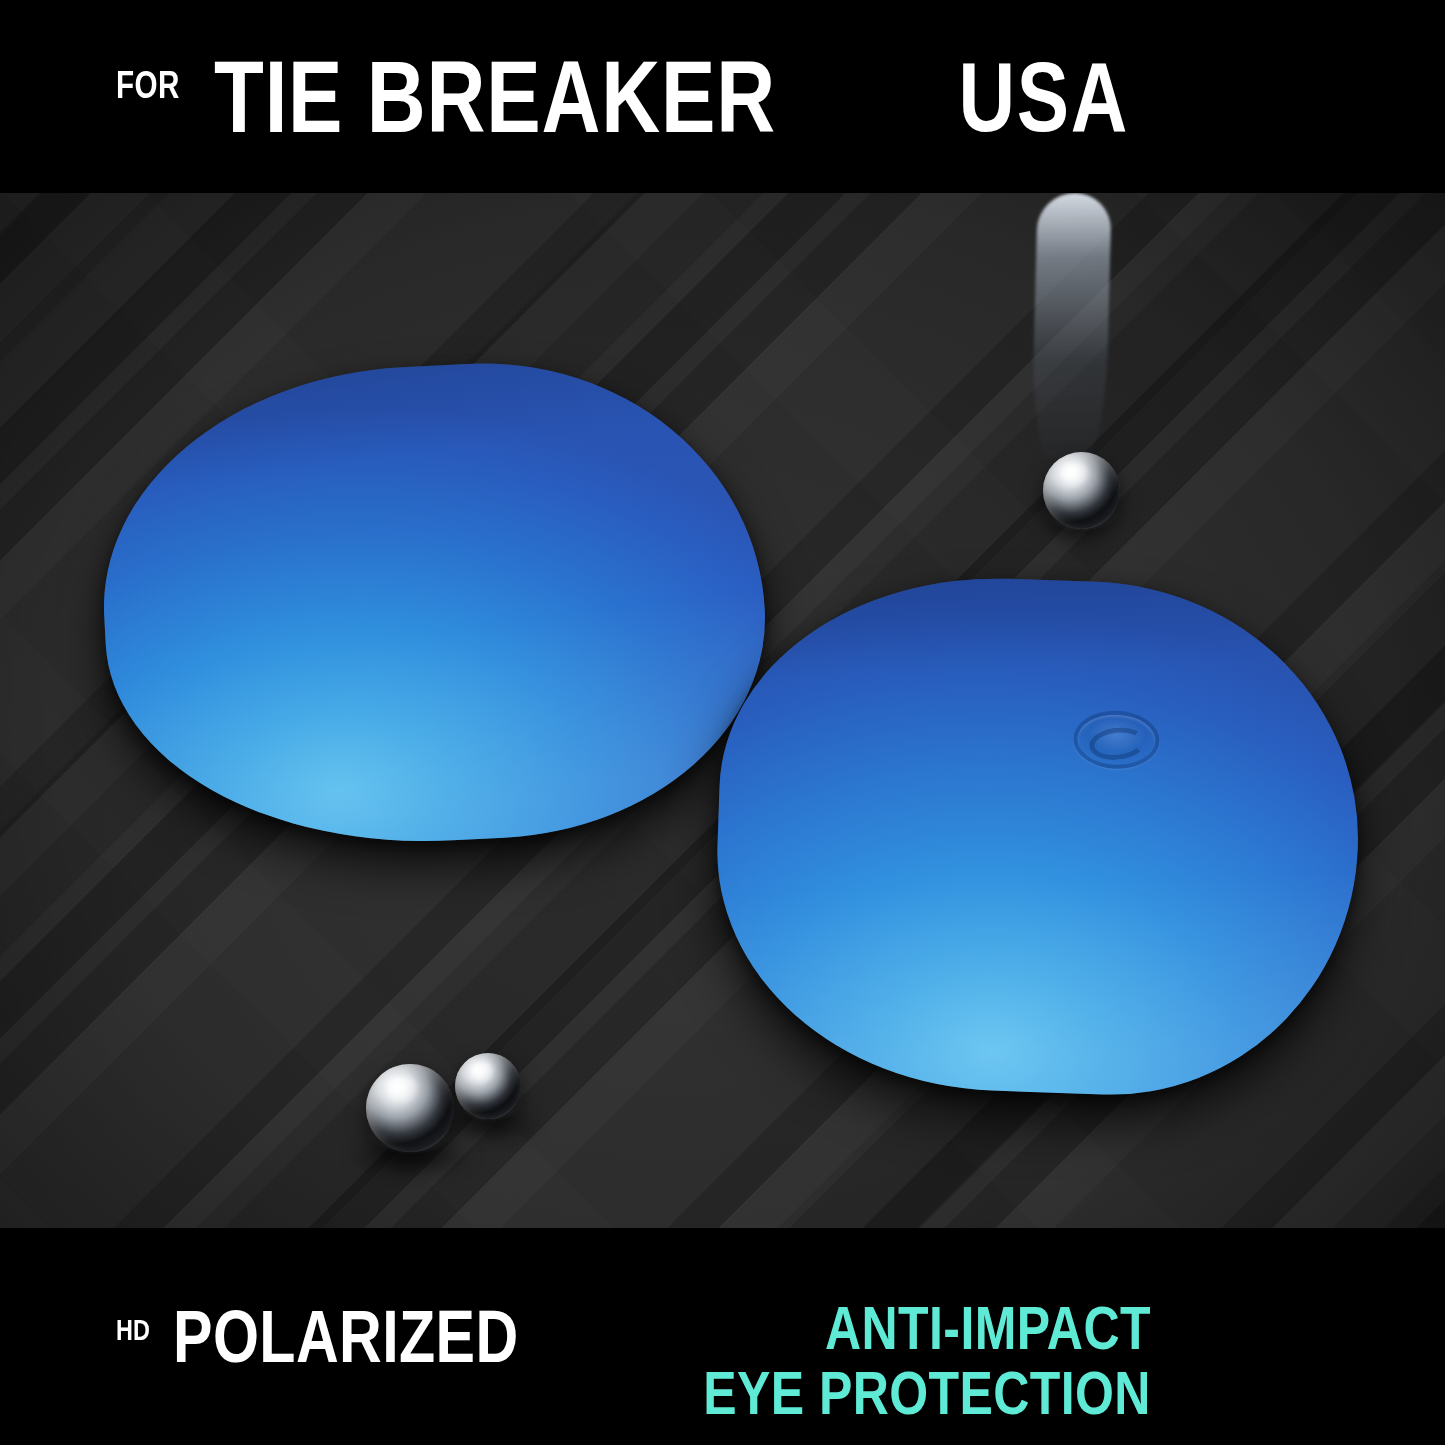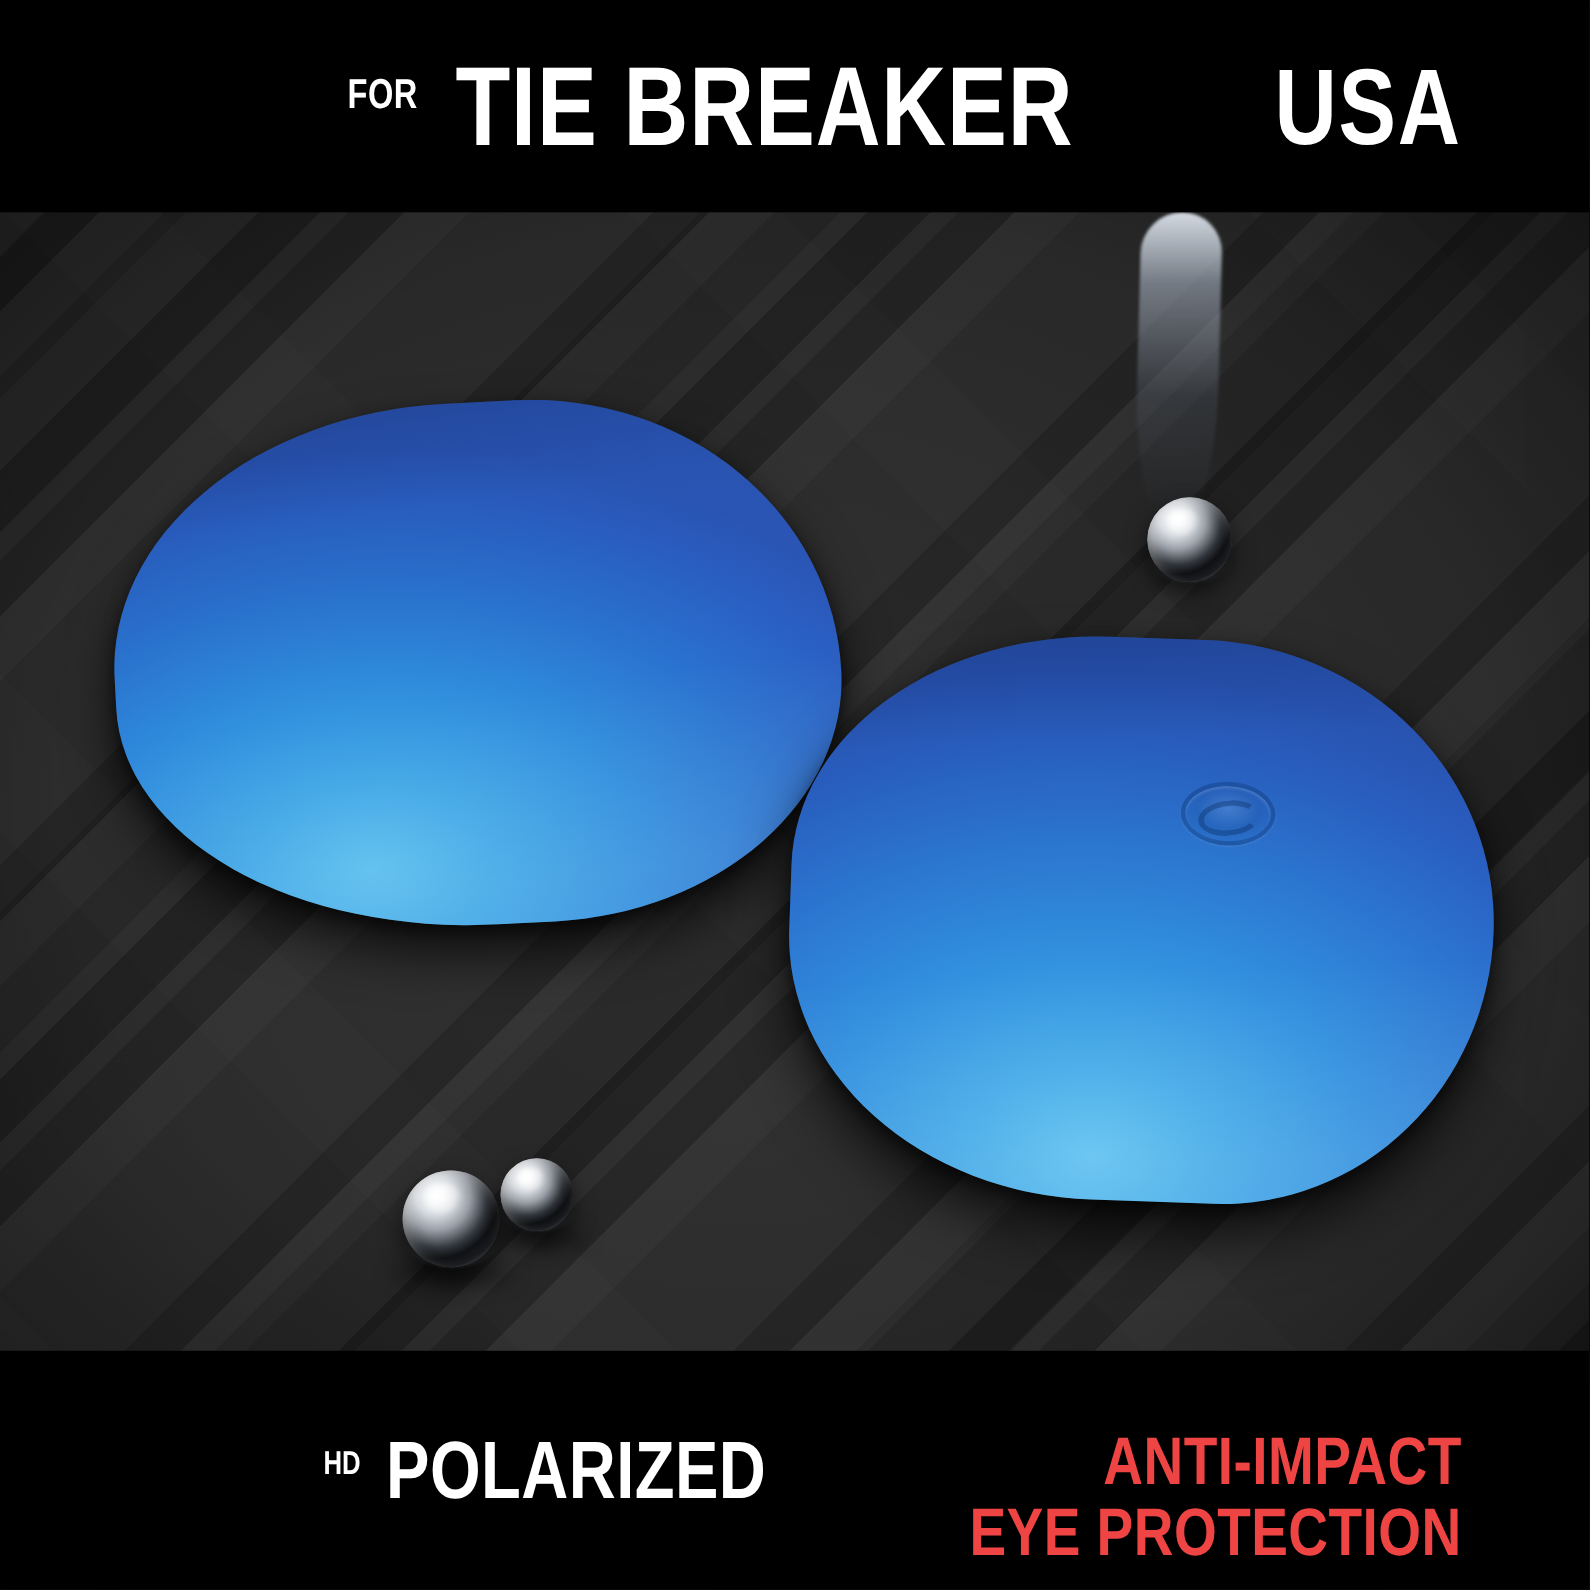--- a/index.html
+++ b/index.html
@@ -99,21 +99,21 @@
   .bar-bottom { bottom: 0; height: 217px; }
 
   .bar-inner {
     position: absolute;
     left: 116px;
     right: 116px;
     top: 0;
     bottom: 0;
     display: flex;
     align-items: center;
-    justify-content: flex-end;
+    justify-content: flex-start;
   }
   .bar-bottom .bar-inner { align-items: center; }
 
   .ttl-wrap {
     display: flex;
     align-items: baseline;
     gap: 16px;
   }
   .ttl-small {
     color: #fff;
@@ -165,21 +165,21 @@
     font-size: 74px;
     font-weight: 700;
     line-height: 1;
     letter-spacing: 0.5px;
     transform: scaleX(0.80);
     transform-origin: left bottom;
     white-space: nowrap;
   }
   .prot-wrap {
     text-align: right;
-    color: #ef4444;
+    color: #5eead4;
     margin-top: 48px;
   }
   .prot-line {
     font-size: 61px;
     font-weight: 700;
     line-height: 1.06;
     letter-spacing: 0.5px;
     transform: scaleX(0.82);
     transform-origin: right center;
     white-space: nowrap;

